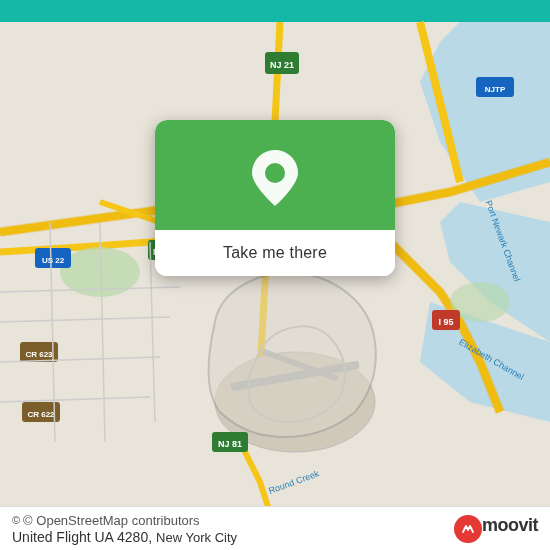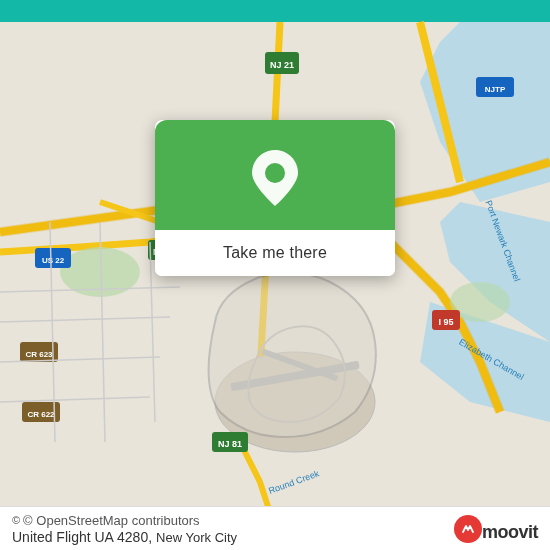--- a/index.html
+++ b/index.html
@@ -27,21 +27,21 @@
       width: 100%; height: 100%;
     }
 
     
     #location-card {
       position: absolute;
       top: 120px;
       left: 155px;
       width: 240px;
       background: white;
-      border-radius: 7px;
+      border-radius: 12px;
       box-shadow: 0 4px 16px rgba(0,0,0,0.3);
       display: flex;
       flex-direction: column;
       align-items: center;
       overflow: hidden;
     }
 
     #card-green-top {
       width: 100%;
       background: #4caf50;
@@ -88,21 +88,21 @@
       padding: 8px 12px 8px 12px;
       display: flex;
       align-items: center;
       justify-content: space-between;
       border-top: 1px solid #ddd;
       height: 44px;
     }
 
     #moovit-logo {
       display: flex;
-      align-items: flex-end;
+      align-items: flex-start;
       gap: 0;
     }
 
     #moovit-icon {
       width: 28px;
       height: 28px;
       background: #e53935;
       border-radius: 50%;
       display: flex;
       align-items: center;

